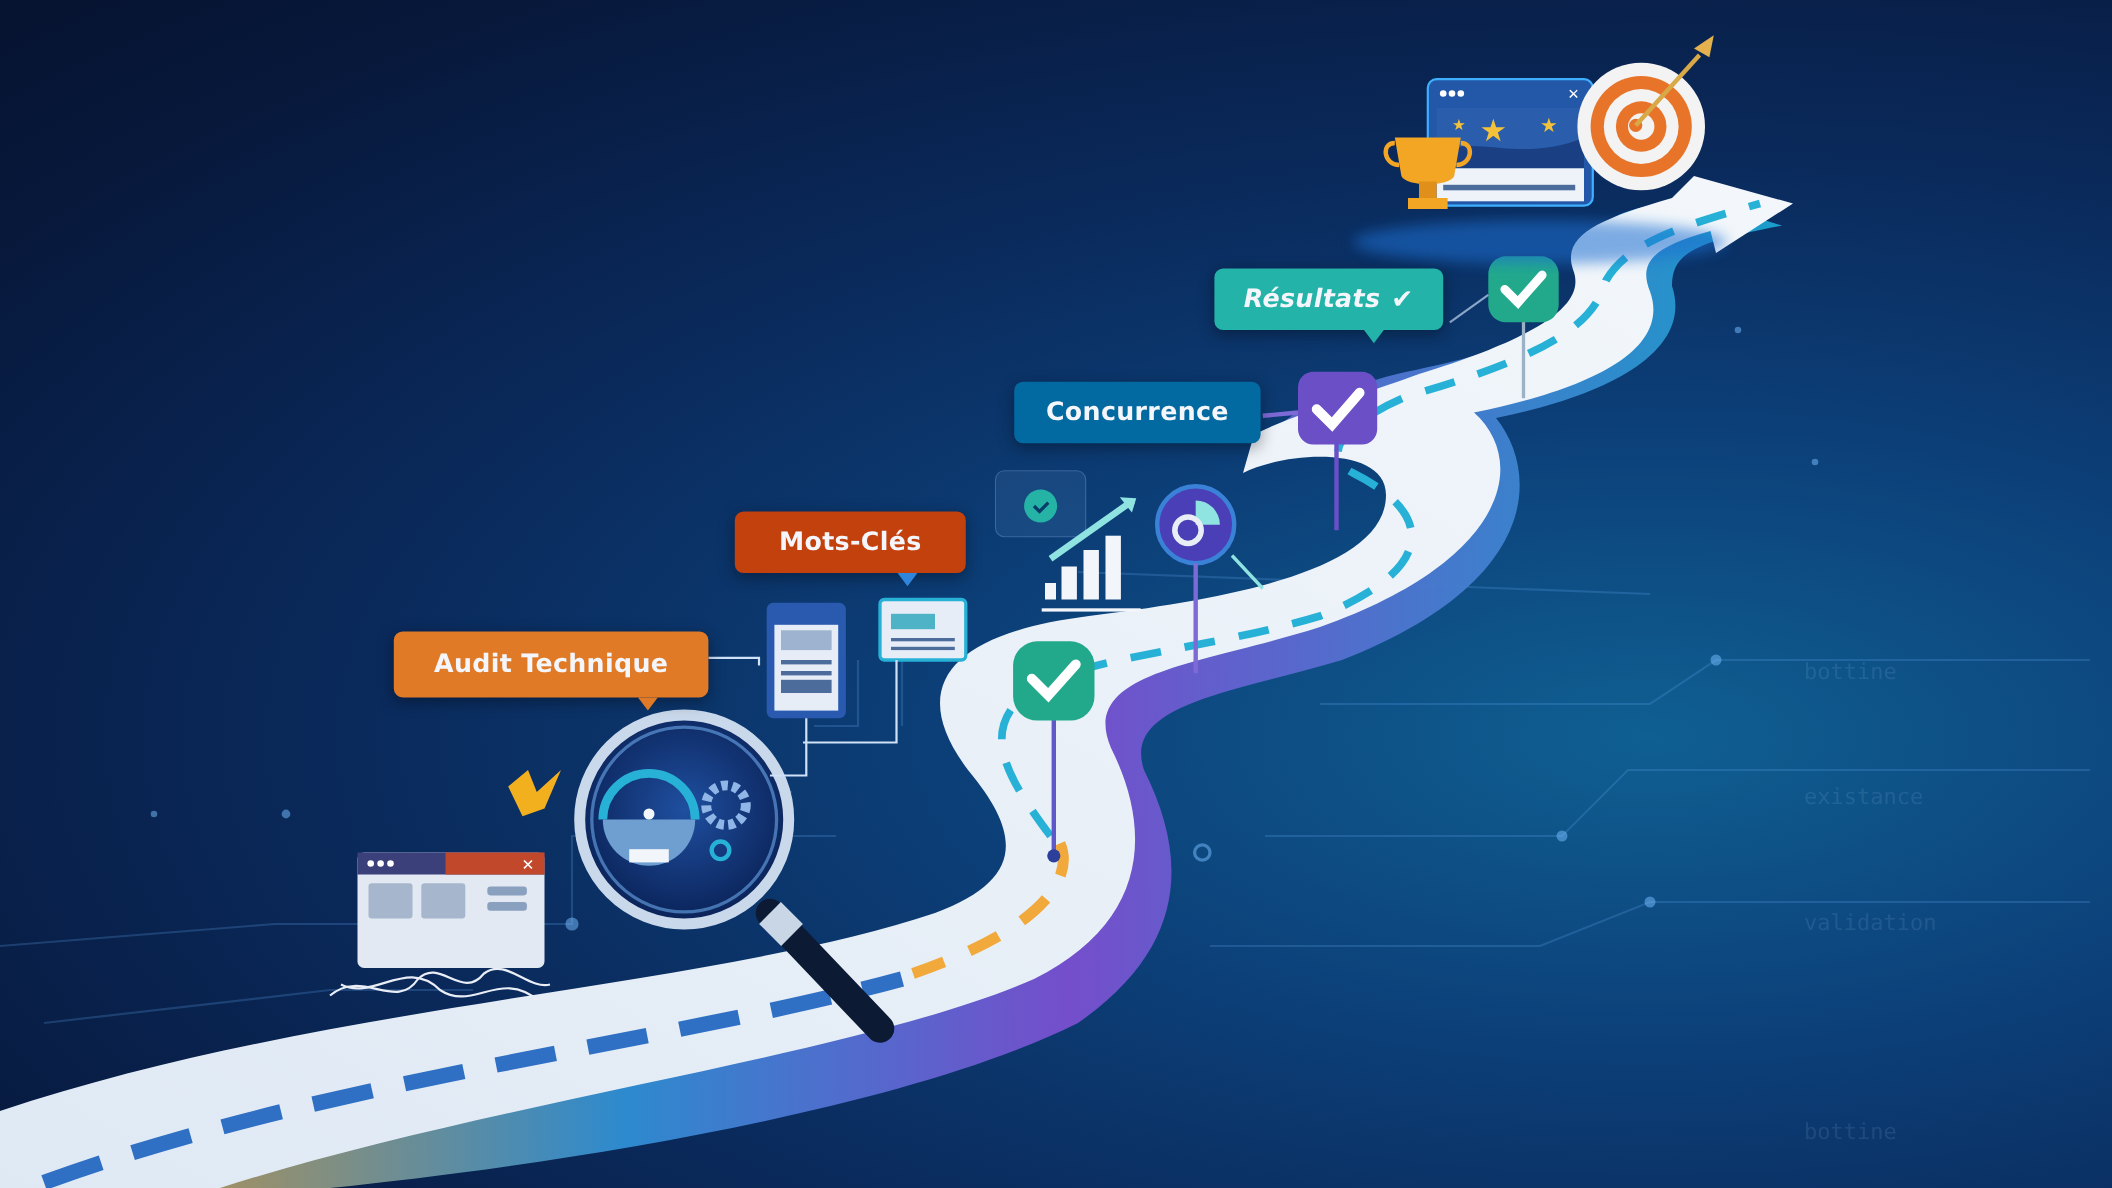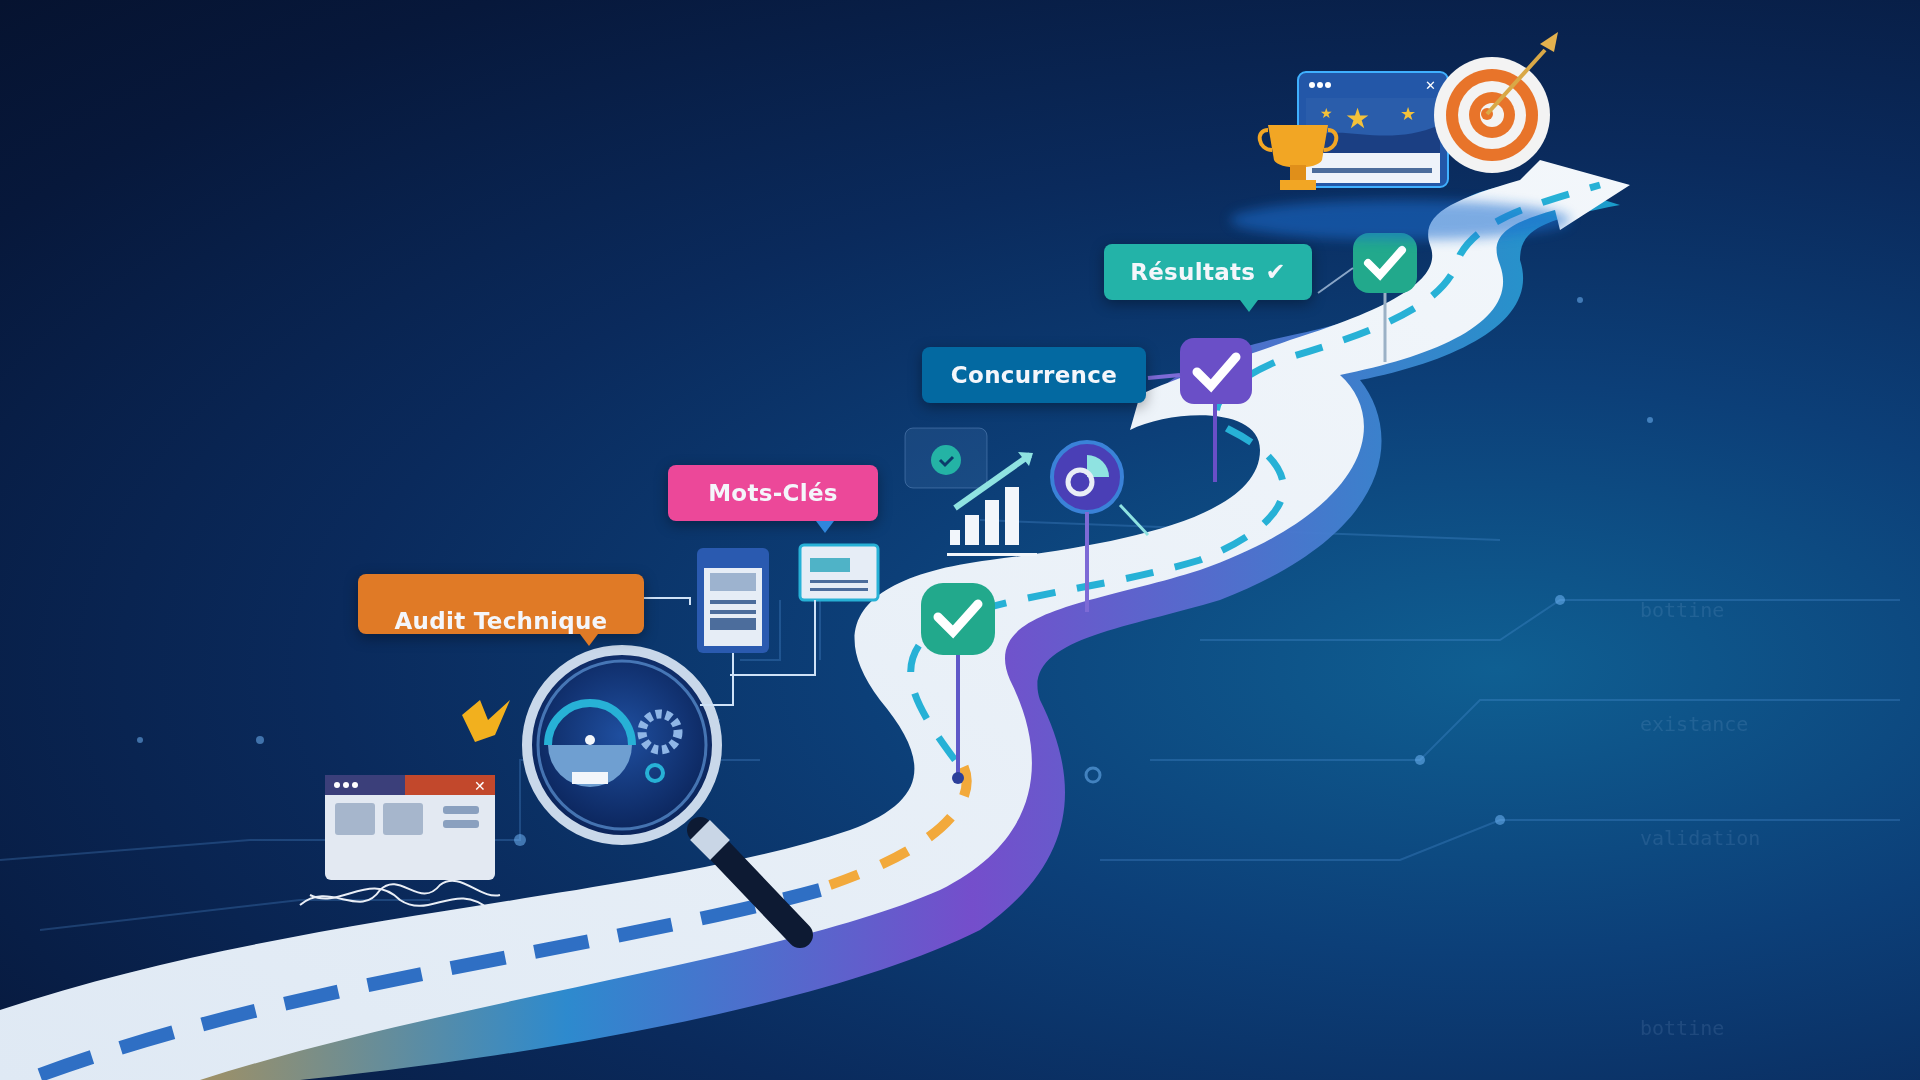--- a/index.html
+++ b/index.html
@@ -13,27 +13,27 @@
       position: absolute; color: #f4f6fb; font-size: 23px; font-weight: bold;
       display: flex; align-items: center; justify-content: center;
       border-radius: 8px; letter-spacing: 0.3px;
       box-shadow: 0 4px 14px rgba(0,0,0,0.35);
     }
     .label::after {
       content: ""; position: absolute; bottom: -12px; width: 0; height: 0;
       border-left: 9px solid transparent; border-right: 9px solid transparent;
       border-top: 12px solid var(--c);
     }
-    .label-audit { left: 358px; top: 574px; width: 286px; height: 60px; background: #e07a26; align-items: flex-end; --c: #e07a26; }
+    .label-audit { left: 358px; top: 574px; width: 286px; height: 60px; background: #e07a26; --c: #e07a26; }
     .label-audit::after { left: 222px; }
-    .label-keywords { left: 668px; top: 465px; width: 210px; height: 56px; background: #ec4899; text-align: right; --c: #2f86dc; }
+    .label-keywords { left: 668px; top: 465px; width: 210px; height: 56px; background: #c2410c; text-align: right; --c: #2f86dc; }
     .label-keywords::after { left: 148px; }
     .label-competition { left: 922px; top: 347px; width: 224px; height: 56px; background: #0369a1; --c: #2a57c0; }
     .label-competition::after { display: none; }
-    .label-results { left: 1104px; top: 244px; width: 208px; height: 56px; background: #23b3a8; --c: #23b3a8; }
+    .label-results { left: 1104px; top: 244px; width: 208px; height: 56px; background: #23b3a8; font-style: italic; --c: #23b3a8; }
     .label-results::after { left: 136px; }
     .label-results .pen { margin-left: 10px; font-size: 24px; }
     .bg-code {
       position: absolute; color: rgba(170, 200, 240, 0.13); font-family: "DejaVu Sans Mono", monospace;
       font-size: 20px; white-space: pre; line-height: 38px;
     }
   </style>
 </head>
 <body>
 

